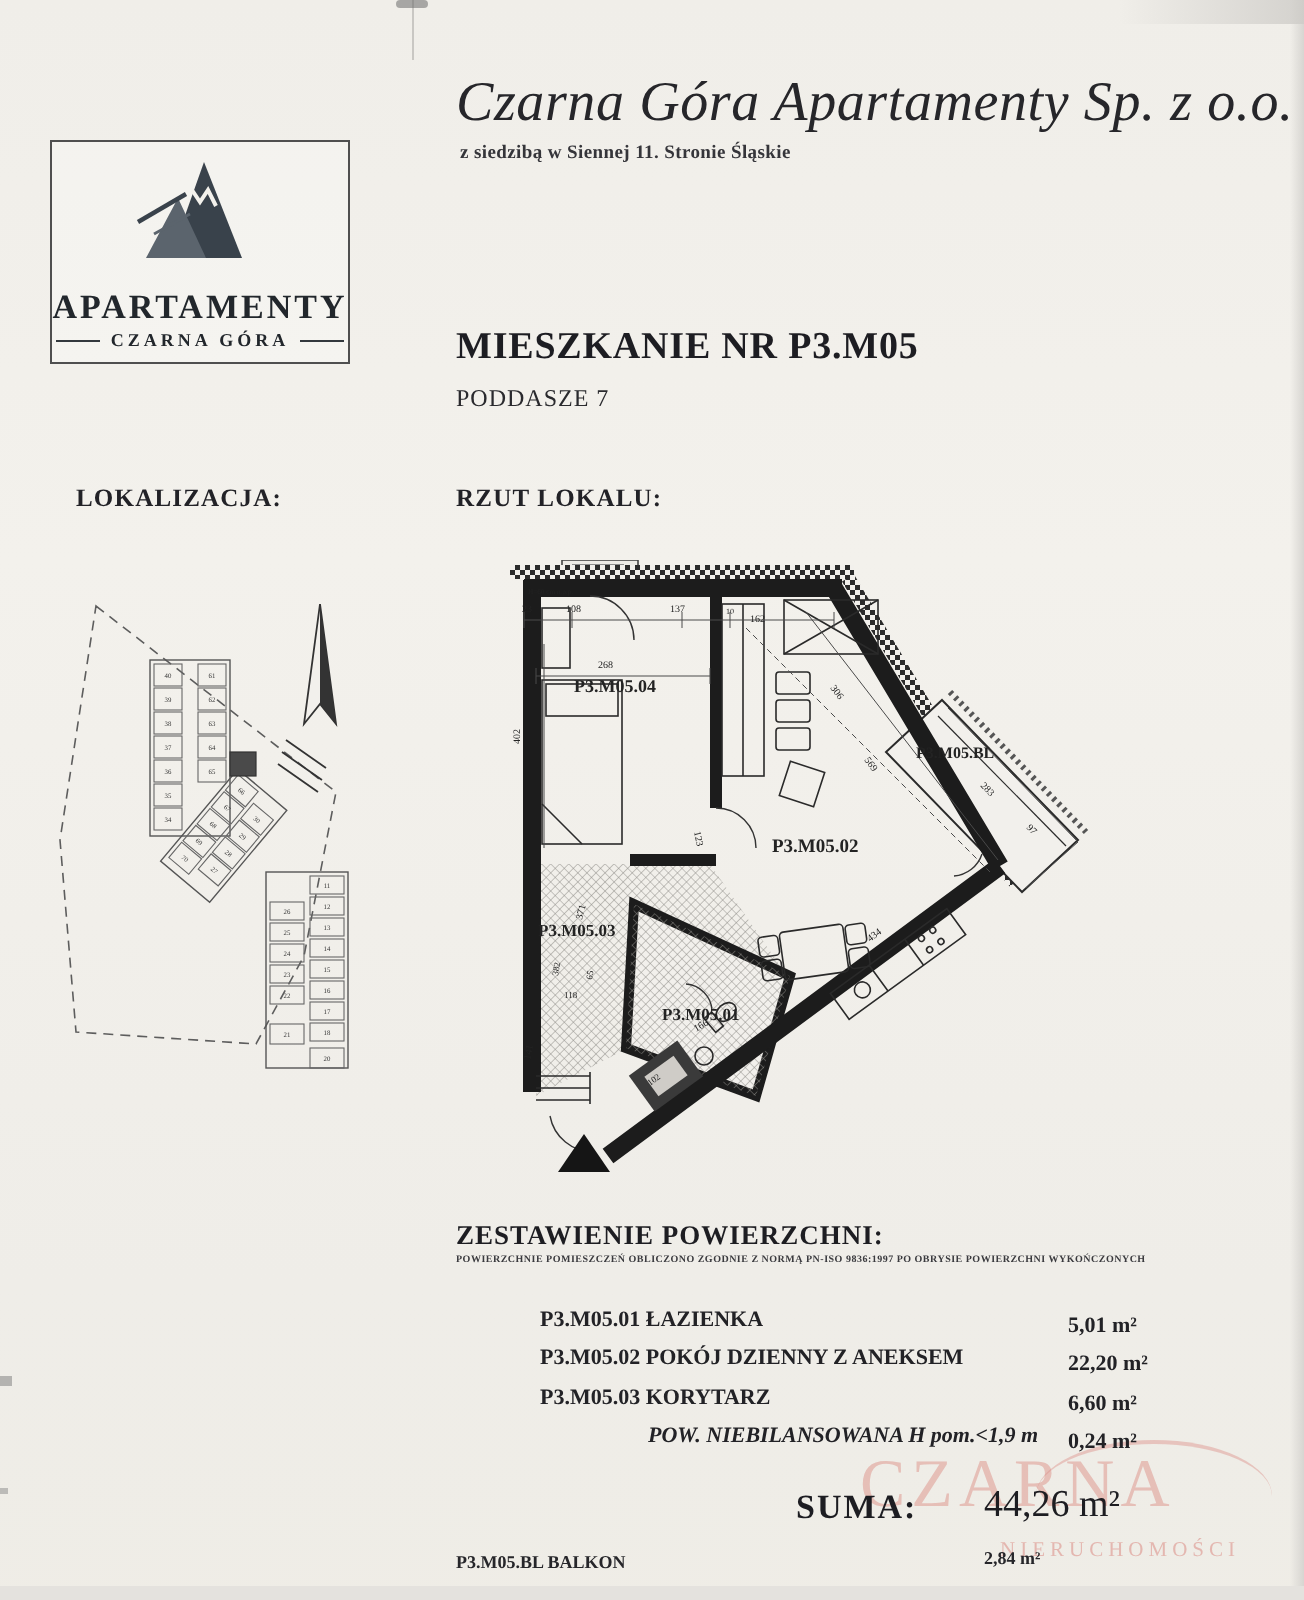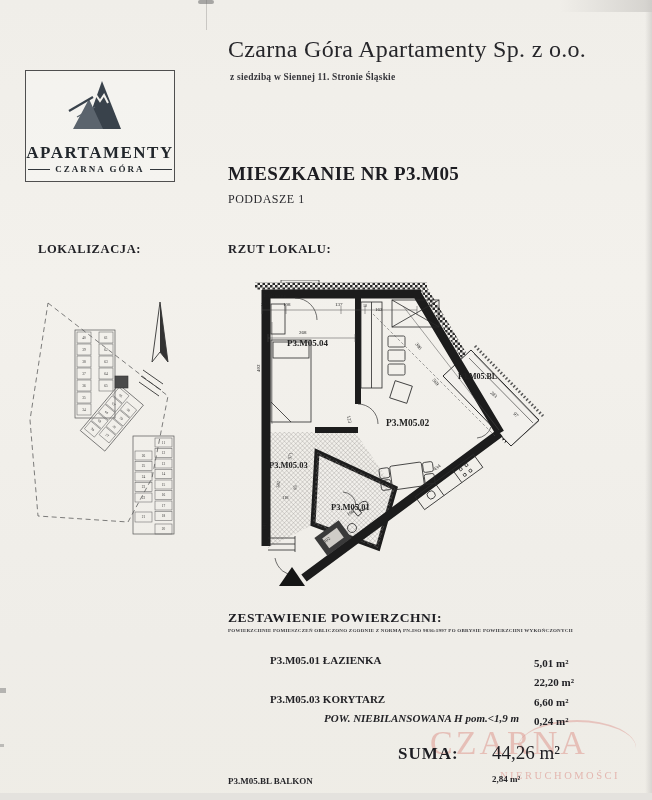--- a/index.html
+++ b/index.html
@@ -13,21 +13,21 @@
   .crease{left:206px;top:0;width:1px;height:30px;background:#c9c7c3;}
   .mark1{left:198px;top:0;width:16px;height:4px;background:#6b6b6b;opacity:.55;border-radius:2px;}
   .mark2{left:0;top:688px;width:6px;height:5px;background:#7a7a7a;opacity:.5;}
   .mark3{left:0;top:744px;width:4px;height:3px;background:#8a8a8a;opacity:.5;}
   .smudge-tr{left:560px;top:0;width:92px;height:12px;background:linear-gradient(90deg,rgba(214,212,208,0),rgba(205,203,199,.8));}
   
   .logo-box{left:25px;top:30px;width:148px;height:110px;border:1px solid #4f4f4f;background:rgba(255,255,255,.25);text-align:center;margin-top:40px;}
   .logo-word{margin-top:2px;font-size:17px;font-weight:bold;letter-spacing:1.5px;color:#22272c;}
   .logo-sub{font-size:9px;font-weight:bold;letter-spacing:2px;color:#22272c;display:flex;align-items:center;justify-content:center;gap:5px;margin-top:1px;}
   .logo-sub:before,.logo-sub:after{content:"";display:block;width:22px;height:1px;background:#33383d;}
-  .company{left:228px;top:36px;font-size:24px;color:#26262a;letter-spacing:.3px;}
+  .company{left:228px;top:36px;font-size:28px;color:#26262a;letter-spacing:.3px;font-style:italic;}
   .address{left:230px;top:72px;font-size:9.5px;font-weight:bold;color:#35353a;letter-spacing:.2px;}
   .doc-title{left:228px;top:163px;font-size:19px;font-weight:bold;color:#1d1d22;letter-spacing:.4px;}
   .doc-sub{left:228px;top:192px;font-size:12px;color:#2a2a2e;letter-spacing:.5px;}
   .sec-label{font-size:12.5px;font-weight:bold;color:#222227;letter-spacing:.6px;}
   
   .areas-title{left:228px;top:610px;font-size:13.5px;font-weight:bold;color:#1d1d22;letter-spacing:.5px;z-index:2;}
   .areas-subtitle{left:228px;top:628px;width:360px;font-size:5px;font-weight:bold;color:#3a3a3e;letter-spacing:.25px;z-index:2;}
   #area-rows{left:228px;top:654px;width:350px;z-index:2;}
   .arow{position:relative;height:19.4px;font-size:11px;font-weight:bold;color:#222226;margin-left:42px;}
   .arow .alabel{position:absolute;left:0;top:0;white-space:nowrap;}
@@ -63,21 +63,21 @@
       <line x1="4" y1="34" x2="28" y2="20" stroke="#39424b" stroke-width="2.2"></line>
       <line x1="12" y1="40" x2="30" y2="30" stroke="#5b646d" stroke-width="1.4"></line>
     </svg>
     <div class="logo-word">APARTAMENTY</div>
     <div class="logo-sub">CZARNA GÓRA</div>
   </div>
 
   <div class="abs company">Czarna Góra Apartamenty Sp. z o.o.</div>
   <div class="abs address">z siedzibą w Siennej 11. Stronie Śląskie</div>
   <div class="abs doc-title">MIESZKANIE NR P3.M05</div>
-  <div class="abs doc-sub">PODDASZE 1</div>
+  <div class="abs doc-sub">PODDASZE 7</div>
 
   <div class="abs sec-label" style="left:38px;top:242px">LOKALIZACJA:</div>
   <div class="abs sec-label" style="left:228px;top:242px">RZUT LOKALU:</div>
 
   <svg class="abs" id="site-svg" style="left:25px;top:288px" width="215" height="250" viewBox="0 0 215 250">
     <path d="M23,15 L143,108 L127,190 L103,234 L13,228 L5,132 Z" fill="none" stroke="#5d5d5d" stroke-width="0.8" stroke-dasharray="5,3.5"></path>
     <g>
       <path d="M135,14 L127,74 L135,64 L143,74 Z" fill="#f2f0ec" stroke="#333" stroke-width="0.9"></path>
       <path d="M135,14 L135,64 L143,74 Z" fill="#333"></path>
       <path d="M118,82 L138,96 M116,88 L136,102 M114,94 L134,108" stroke="#333" stroke-width="0.9"></path>
@@ -302,20 +302,21 @@
   <div class="abs wm2">NIERUCHOMOŚCI</div>
 
   <div class="abs areas-title">ZESTAWIENIE POWIERZCHNI:</div>
   <div class="abs areas-subtitle">POWIERZCHNIE POMIESZCZEŃ OBLICZONO ZGODNIE Z NORMĄ PN-ISO 9836:1997 PO OBRYSIE POWIERZCHNI WYKOŃCZONYCH</div>
   <div class="abs" id="area-rows">
       <div class="arow">
         <span class="alabel">P3.M05.01 ŁAZIENKA</span>
         <span class="avalue">5,01 m²</span>
       </div>
       <div class="arow">
+        <span class="alabel">P3.M05.02 POKÓJ DZIENNY Z ANEKSEM</span>
         <span class="avalue">22,20 m²</span>
       </div>
       <div class="arow">
         <span class="alabel">P3.M05.03 KORYTARZ</span>
         <span class="avalue">6,60 m²</span>
       </div>
       <div class="arow indent">
         <span class="alabel">POW. NIEBILANSOWANA H pom.&lt;1,9 m</span>
         <span class="avalue">0,24 m²</span>
       </div>

